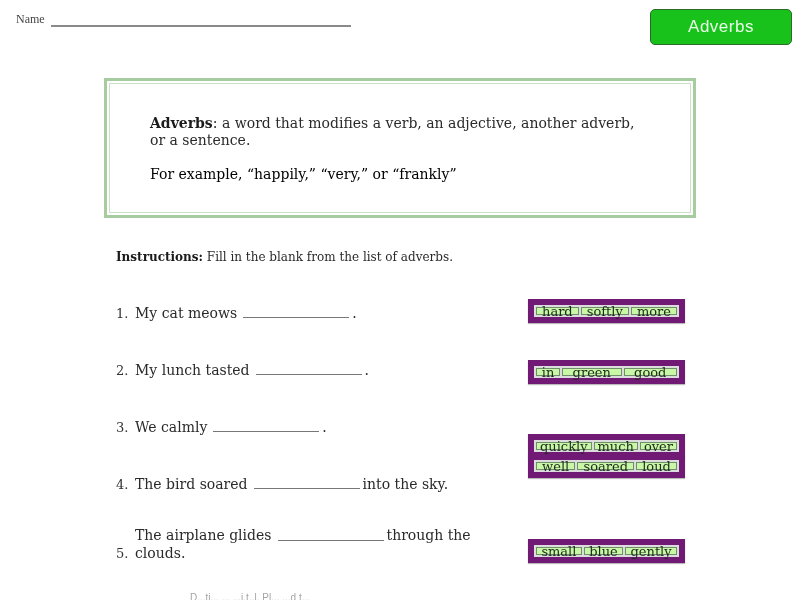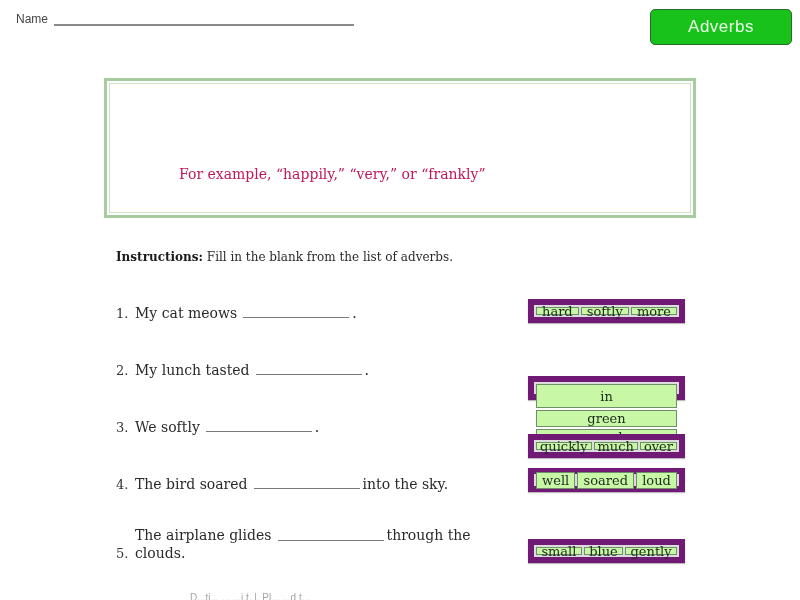--- a/index.html
+++ b/index.html
@@ -1,37 +1,37 @@
 <!DOCTYPE html>
 <html><head>
 <meta charset="utf-8">
 <style>
   * { box-sizing: border-box; margin: 0; padding: 0; }
   html, body { width: 800px; height: 600px; overflow: hidden; background: #ffffff; }
   body { position: relative; font-family: "DejaVu Serif", serif; color: #222; }
 
   .name-row { position: absolute; left: 16px; top: 12px; display: flex; align-items: flex-end; }
-  .name-label { font-family: Liberation Sans, sans-serif; font-size: 12px; color: #444; }
+  .name-label { font-family: Liberation Serif, serif; font-size: 12px; color: #444; }
   .name-line { width: 300px; height: 14px; border-bottom: 2px solid #8a8a8a; margin-left: 6px; }
 
   .title-badge {
     position: absolute; left: 650px; top: 9px; width: 142px; height: 36px;
     background: #19c21a; border: 1px solid #2a6b2a; border-radius: 5px;
     color: #e8ffe8; font-family: "Liberation Sans", sans-serif; font-size: 17px;
     display: flex; align-items: center; justify-content: center; letter-spacing: 0.5px;
   }
 
   .definition-box {
     position: absolute; left: 104px; top: 78px; width: 592px; height: 140px;
     border: 3px solid #a6cca0; outline: 1px solid #c9e0c4; outline-offset: -6px;
     background: #fff;
   }
   .definition-text { position: absolute; left: 43px; top: 34px; width: 500px; font-size: 14px; line-height: 17px; color: #2a2a2a; }
   .definition-text b { font-weight: bold; color: #1c1c1c; }
-  .example-text { position: absolute; left: 43px; top: 85px; font-size: 14px; color: #be185d; margin-left: 29px; }
+  .example-text { position: absolute; left: 43px; top: 85px; font-size: 14px; color: #000000; }
 
   .instructions { position: absolute; left: 116px; top: 250px; font-size: 12px; color: #2a2a2a; }
   .instructions b { color: #1a1a1a; }
 
   .question { position: absolute; left: 116px; font-size: 14px; color: #2a2a2a; display: flex; align-items: baseline; }
   .q-num { font-size: 13px; width: 19px; color: #333; }
   .blank { display: inline-block; width: 106px; border-bottom: 1px solid #777; margin: 0 3px 0 6px; height: 12px; }
   .q5 { left: 116px; top: 527px; }
   .q5 .line1 { position: absolute; left: 19px; top: 0; white-space: nowrap; display: flex; align-items: center; }
   .q5 .line2 { position: absolute; left: 0; top: 18px; white-space: nowrap; display: flex; align-items: baseline; }
@@ -53,20 +53,23 @@
 <body>
 
 <div class="name-row">
   <span class="name-label">Name</span>
   <span class="name-line"></span>
 </div>
 
 <div class="title-badge">Adverbs</div>
 
 <div class="definition-box">
+  <div class="definition-text">
+    <b>Adverbs</b><span>: a word that modifies a verb, an adjective, another adverb, or a sentence.</span>
+  </div>
   <div class="example-text">For example, “happily,” “very,” or “frankly”</div>
 </div>
 
 <div class="instructions">
   <b>Instructions:</b><span> Fill in the blank from the list of adverbs.</span>
 </div>
 
 <div class="question" style="top:305px;">
   <span class="q-num">1.</span>
   <span>My cat meows</span>
@@ -78,45 +81,45 @@
   <span class="word">softly</span>
   <span class="word">more</span>
 </div>
 
 <div class="question" style="top:362px;">
   <span class="q-num">2.</span>
   <span>My lunch tasted</span>
   <span class="blank"></span>
   <span>.</span>
 </div>
-<div class="word-bank" style="top:376px;flex-direction:column;">
+<div class="word-bank" style="top:360px;">
   <span class="word" style="flex:0 0 24px;">in</span>
   <span class="word">green</span>
   <span class="word">good</span>
 </div>
 
 <div class="question" style="top:419px;">
   <span class="q-num">3.</span>
-  <span>We softly</span>
+  <span>We calmly</span>
   <span class="blank"></span>
   <span>.</span>
 </div>
 <div class="word-bank" style="top:413px;margin-top:21px;">
   <span class="word">quickly</span>
   <span class="word">much</span>
   <span class="word">over</span>
 </div>
 
 <div class="question" style="top:476px;">
   <span class="q-num">4.</span>
   <span>The bird soared</span>
   <span class="blank"></span>
   <span>into the sky.</span>
 </div>
-<div class="word-bank" style="top:468px;align-items:center;">
+<div class="word-bank" style="top:454px;">
   <span class="word">well</span>
   <span class="word">soared</span>
   <span class="word">loud</span>
 </div>
 
 <div class="question q5">
   <div class="line1">
     <span>The airplane glides</span>
     <span class="blank"></span>
     <span>through the</span>

